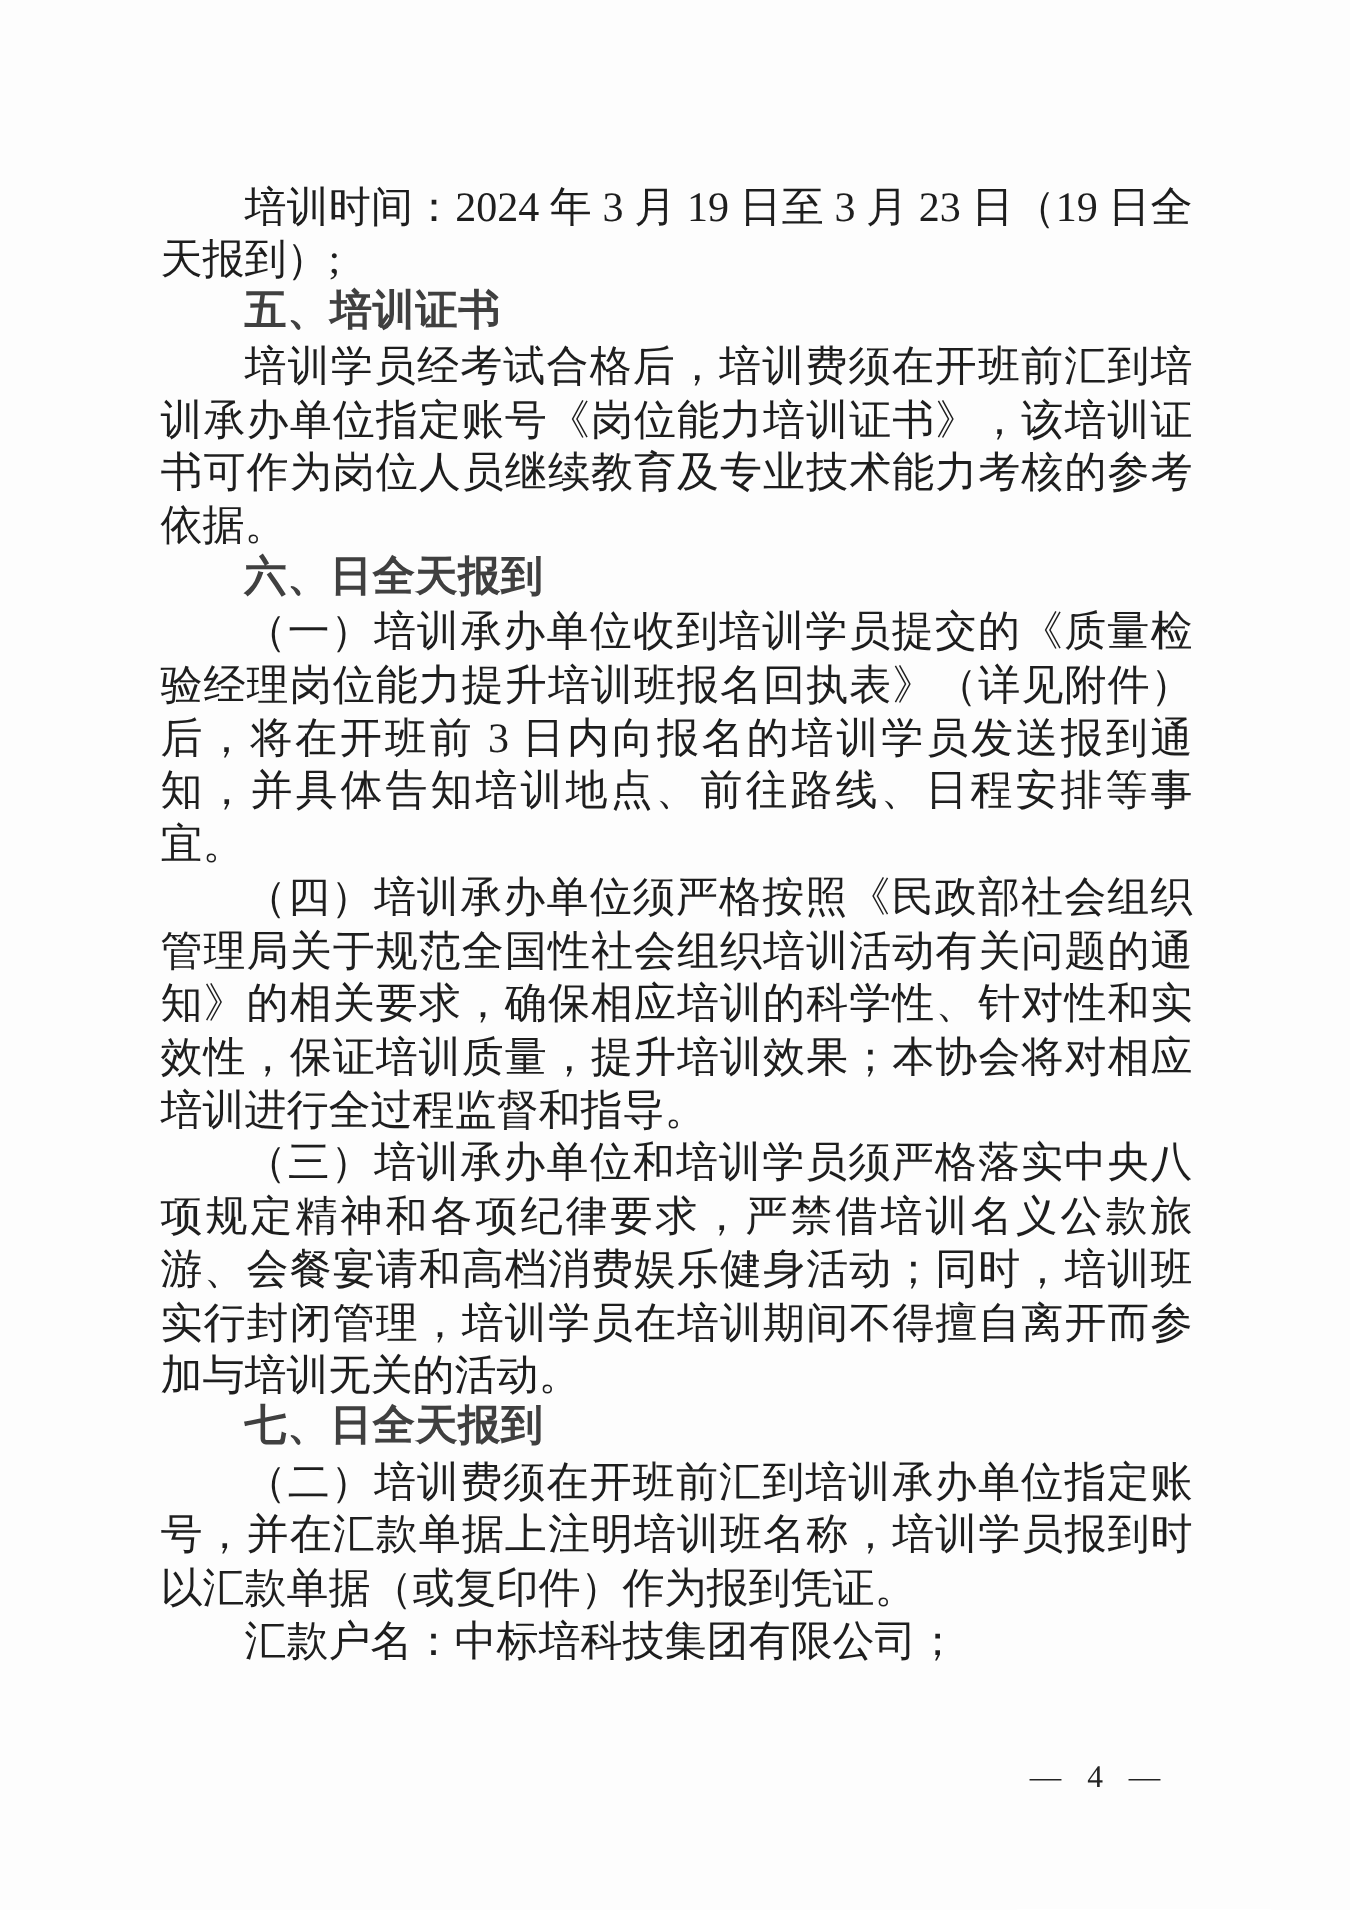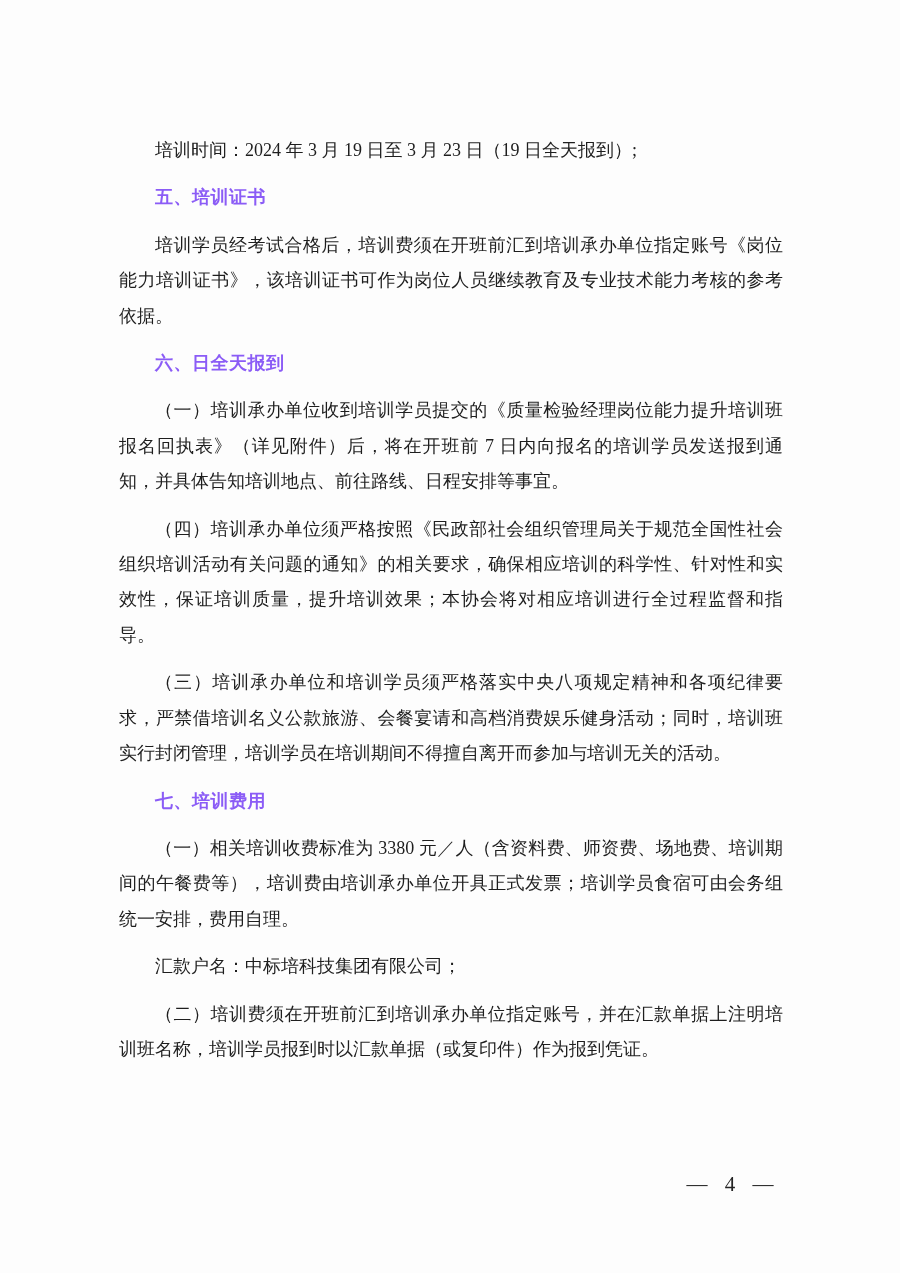--- a/index.html
+++ b/index.html
@@ -14,33 +14,33 @@
     background: #fdfdfd;
     overflow: hidden;
   }
   .content {
     position: absolute;
     left: 107px;
     top: 121px;
     width: 688px;
   }
   .content p {
-    margin: 12px;
+    margin: 0;
     padding: 0;
-    font-size: 18px;
+    font-size: 28px;
     line-height: 35.4px;
     text-align: justify;
     text-indent: 2em;
     color: #1e1e1e;
     font-family: "Liberation Serif", "DejaVu Serif", serif;
   }
   .content p.heading {
     font-weight: 700;
-    color: #8b5cf6;
-    font-family: Liberation Sans, sans-serif;
+    color: #404040;
+    font-family: Liberation Mono, monospace;
     letter-spacing: 0.5px;
   }
   .page-number {
     position: absolute;
     top: 1172px;
     left: 683px;
     width: 100px;
     text-align: center;
     font-size: 21px;
     color: #242424;
@@ -51,22 +51,21 @@
 </style>
 </head>
 <body>
 
 <div class="page">
   <div class="content">
     <p class="body">培训时间：2024 年 3 月 19 日至 3 月 23 日（19 日全天报到）;</p>
     <p class="heading">五、培训证书</p>
     <p class="body">培训学员经考试合格后，培训费须在开班前汇到培训承办单位指定账号《岗位能力培训证书》，该培训证书可作为岗位人员继续教育及专业技术能力考核的参考依据。</p>
     <p class="heading">六、日全天报到</p>
-    <p class="body">（一）培训承办单位收到培训学员提交的《质量检验经理岗位能力提升培训班报名回执表》（详见附件）后，将在开班前 7 日内向报名的培训学员发送报到通知，并具体告知培训地点、前往路线、日程安排等事宜。</p>
+    <p class="body">（一）培训承办单位收到培训学员提交的《质量检验经理岗位能力提升培训班报名回执表》（详见附件）后，将在开班前 3 日内向报名的培训学员发送报到通知，并具体告知培训地点、前往路线、日程安排等事宜。</p>
     <p class="body">（四）培训承办单位须严格按照《民政部社会组织管理局关于规范全国性社会组织培训活动有关问题的通知》的相关要求，确保相应培训的科学性、针对性和实效性，保证培训质量，提升培训效果；本协会将对相应培训进行全过程监督和指导。</p>
     <p class="body">（三）培训承办单位和培训学员须严格落实中央八项规定精神和各项纪律要求，严禁借培训名义公款旅游、会餐宴请和高档消费娱乐健身活动；同时，培训班实行封闭管理，培训学员在培训期间不得擅自离开而参加与培训无关的活动。</p>
-    <p class="heading">七、培训费用</p>
-    <p class="body">（一）相关培训收费标准为 3380 元／人（含资料费、师资费、场地费、培训期间的午餐费等），培训费由培训承办单位开具正式发票；培训学员食宿可由会务组统一安排，费用自理。</p>
+    <p class="heading">七、日全天报到</p>
+    <p class="body">（二）培训费须在开班前汇到培训承办单位指定账号，并在汇款单据上注明培训班名称，培训学员报到时以汇款单据（或复印件）作为报到凭证。</p>
     <p class="body">汇款户名：中标培科技集团有限公司；</p>
-    <p class="body">（二）培训费须在开班前汇到培训承办单位指定账号，并在汇款单据上注明培训班名称，培训学员报到时以汇款单据（或复印件）作为报到凭证。</p>
   </div>
   <div class="page-number">— 4 —</div>
 </div>
 
 </body></html>

